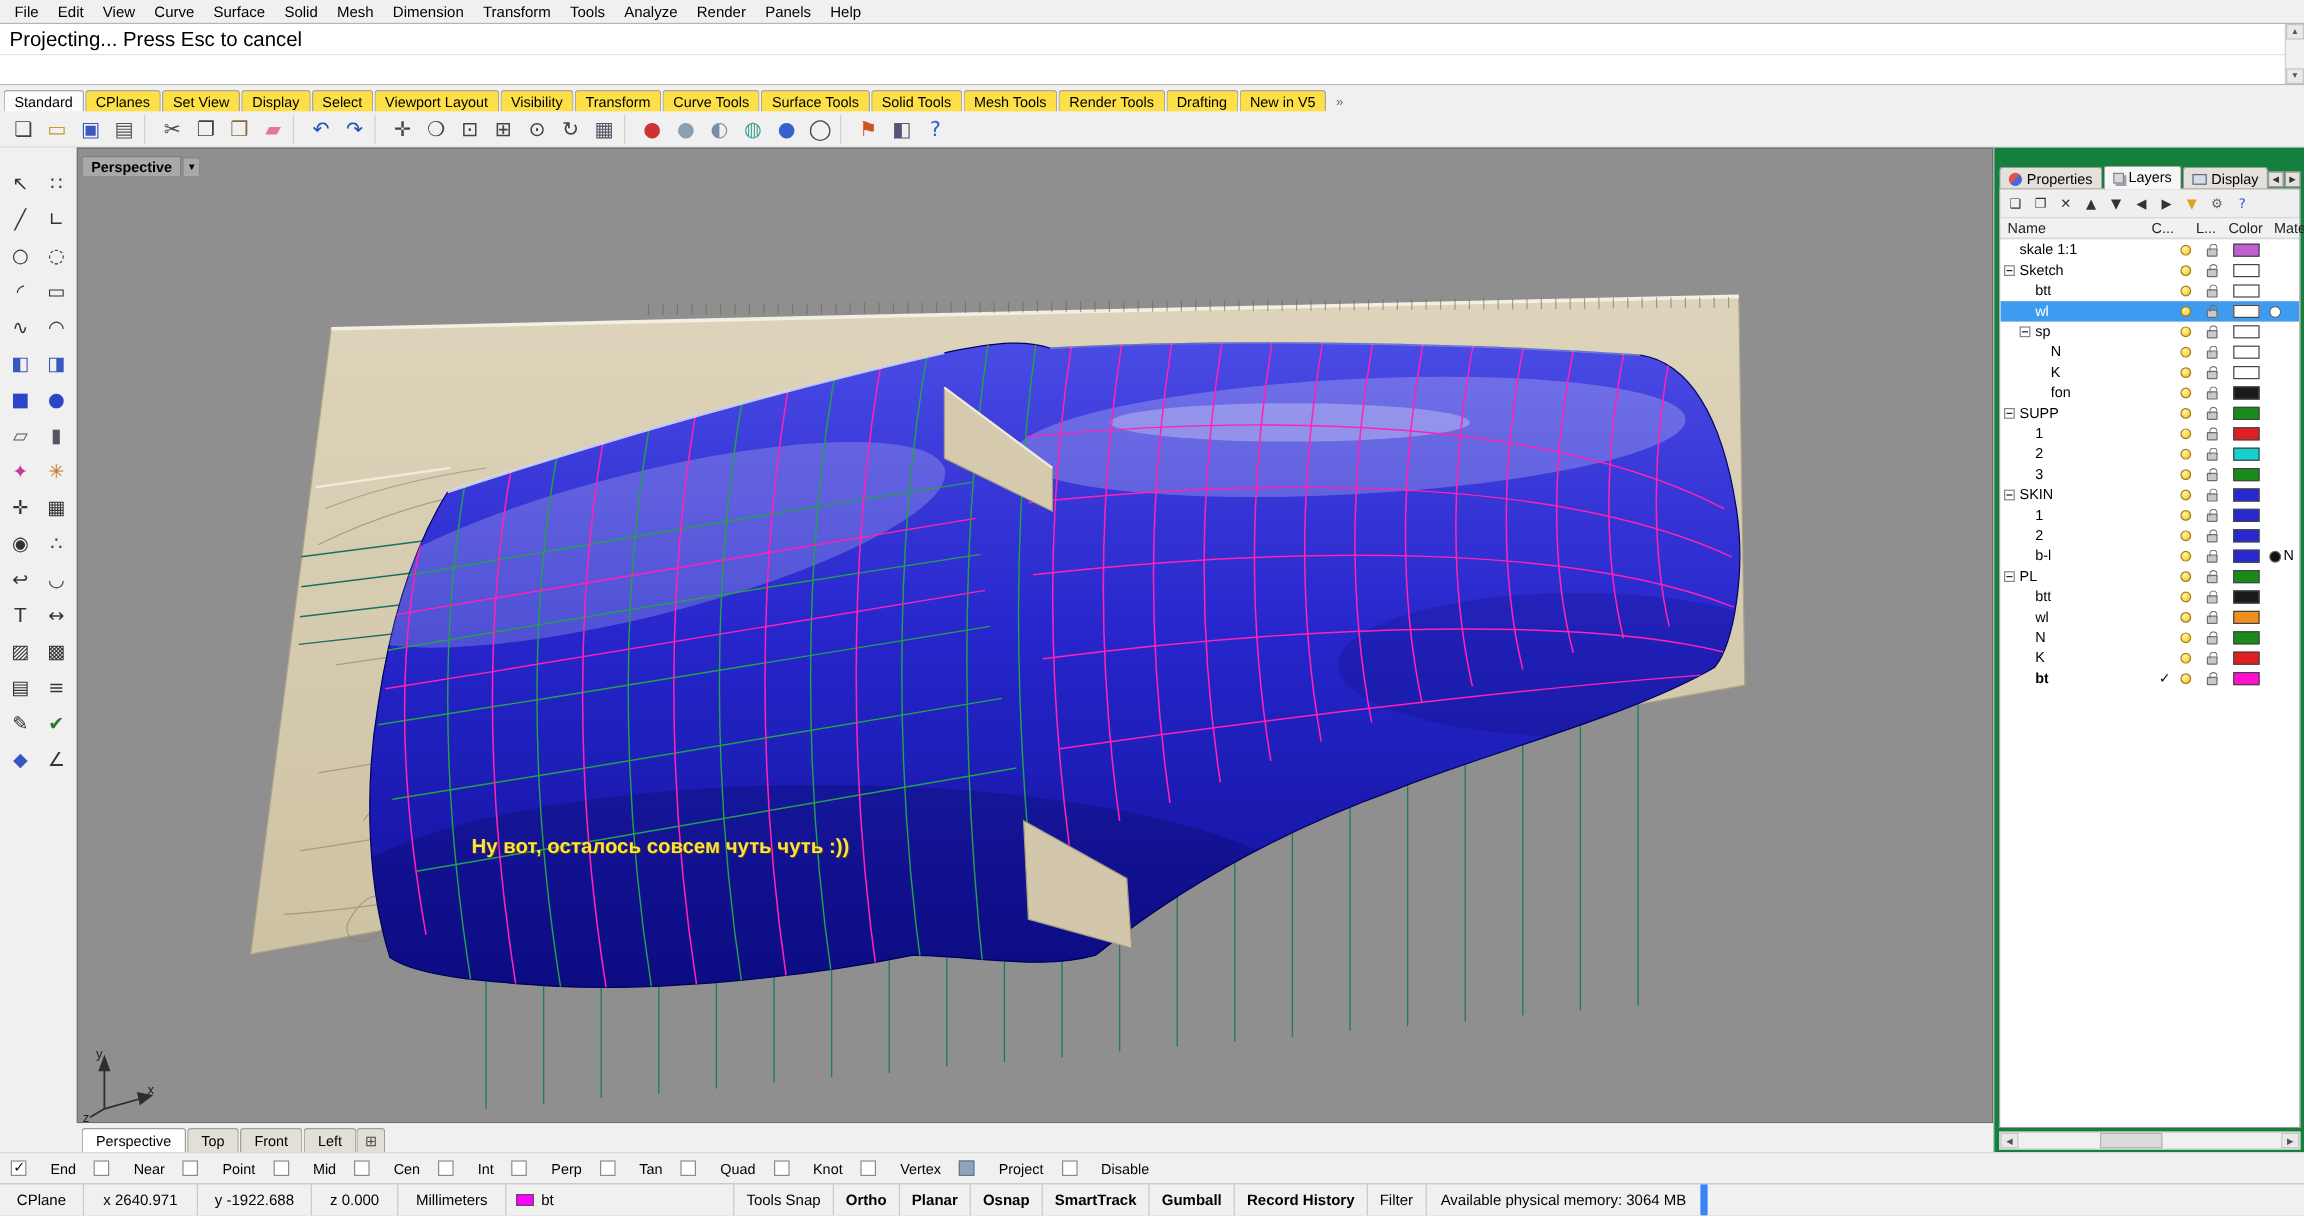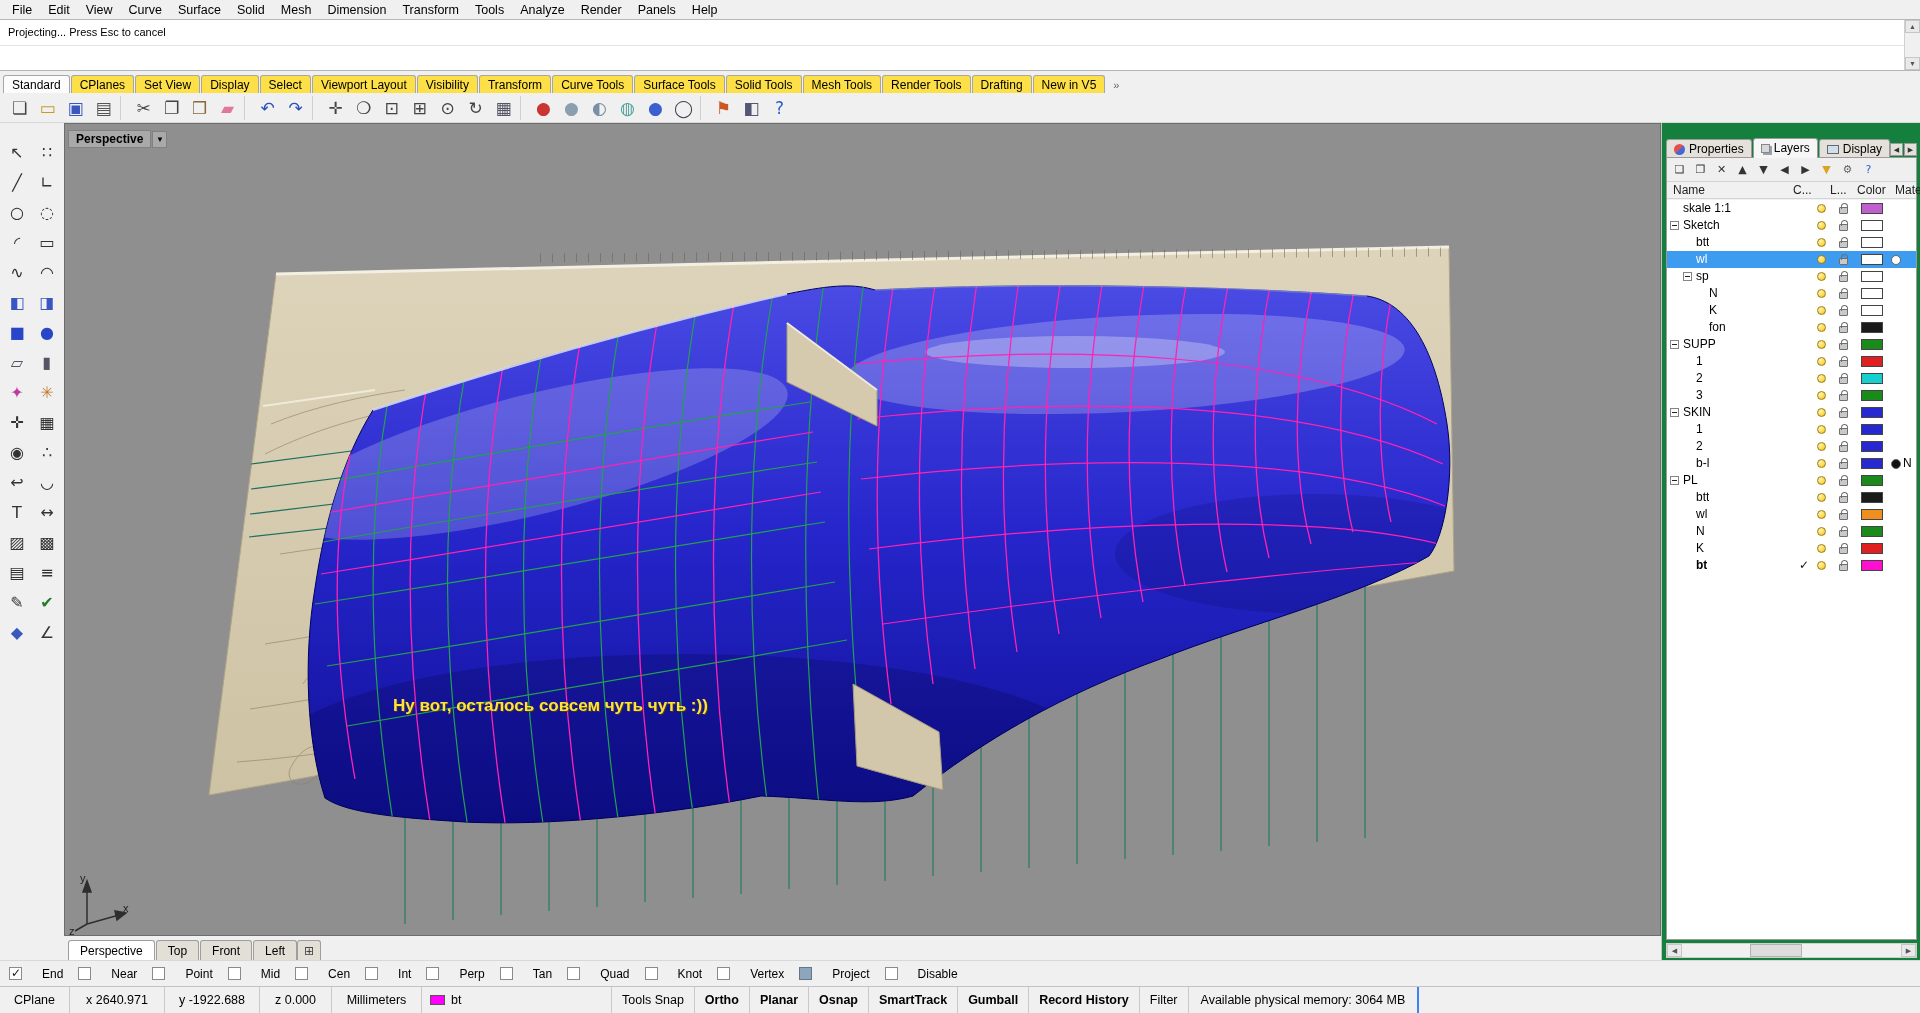--- a/index.html
+++ b/index.html
@@ -7,21 +7,21 @@
   font-family:"Liberation Sans","DejaVu Sans",sans-serif;font-size:12px}
 body{position:relative}
 .icon{font-family:"DejaVu Sans",sans-serif}
 
 
 #menubar{position:absolute;left:0;top:0;width:1920px;height:19px;background:#f0f0f0;display:flex;align-items:center;padding-left:4px}
 .menu{padding:2px 8px;font-size:12.5px;cursor:default}
 
 
 #cmdarea{position:absolute;left:0;top:19px;width:1920px;height:52px;background:#fff;border-top:1px solid #b5b5b5;border-bottom:1px solid #b5b5b5}
-#cmd-line1{height:26px;line-height:25px;padding-left:8px;border-bottom:1px solid #e4e4e4;font-size:11px}
+#cmd-line1{height:26px;line-height:25px;padding-left:8px;border-bottom:1px solid #e4e4e4;font-size:17px}
 #cmd-line2{height:25px;line-height:24px;padding-left:8px;font-size:12.5px}
 #cmd-scroll{position:absolute;right:0;top:0;width:16px;height:100%;background:#f0f0f0;border-left:1px solid #d0d0d0;display:flex;flex-direction:column}
 .sb-btn{height:13px;font-size:7px;color:#555;background:#e9e9e9;border:1px solid #c6c6c6;display:flex;align-items:center;justify-content:center}
 .sb-track{flex:1}
 
 
 #tabrow{position:absolute;left:0;top:71px;width:1920px;height:22px;background:#f0f0f0;display:flex;align-items:flex-end;padding-left:3px}
 #ttabs-host{display:flex;align-items:center;gap:1px}
 .ttab{border:1px solid #a6a6a6;border-bottom:none;border-radius:3px 3px 0 0;padding:2px 8px 1px;background:#fde047;font-size:12px;white-space:nowrap}
 .ttab.active{background:#fcfcfc}
@@ -102,21 +102,21 @@
 .osnap-item.grayed .cb{background:#8ea6bc;border-color:#61788c}
 
 
 #statusbar{position:absolute;left:0;top:986px;width:1920px;height:27px;background:#f0f0f0;border-top:1px solid #c2c2c2;display:flex;align-items:stretch;font-size:12.5px}
 .scell{border-right:1px solid #c9c9c9;display:flex;align-items:center;justify-content:center;padding:0 10px;white-space:nowrap}
 .scell.w70{width:70px}.scell.w95{width:95px}.scell.w72{width:72px}.scell.w90{width:90px}
 .layercell{width:190px;justify-content:flex-start;gap:6px;padding-left:8px}
 .statswatch{width:15px;height:10px;border:1px solid #555;display:inline-block}
 #status-toggles{display:flex;align-items:stretch}
 .scell.toggle.active{font-weight:bold}
-.memcell{border-right:2px solid #3b82f6;padding:0 12px;display:flex;align-items:center}
+.memcell{border-right:6px solid #3b82f6;padding:0 12px;display:flex;align-items:center}
 .filler{flex:1}
 </style>
 </head>
 <body>
 
 <div id="menubar">
 
 <span class="menu">File</span>
     <span class="menu">Edit</span>
     <span class="menu">View</span>

